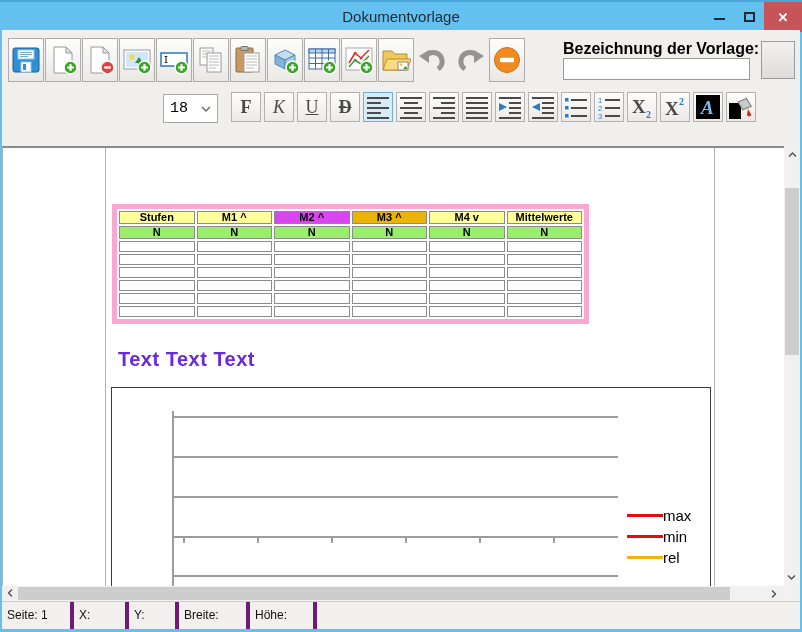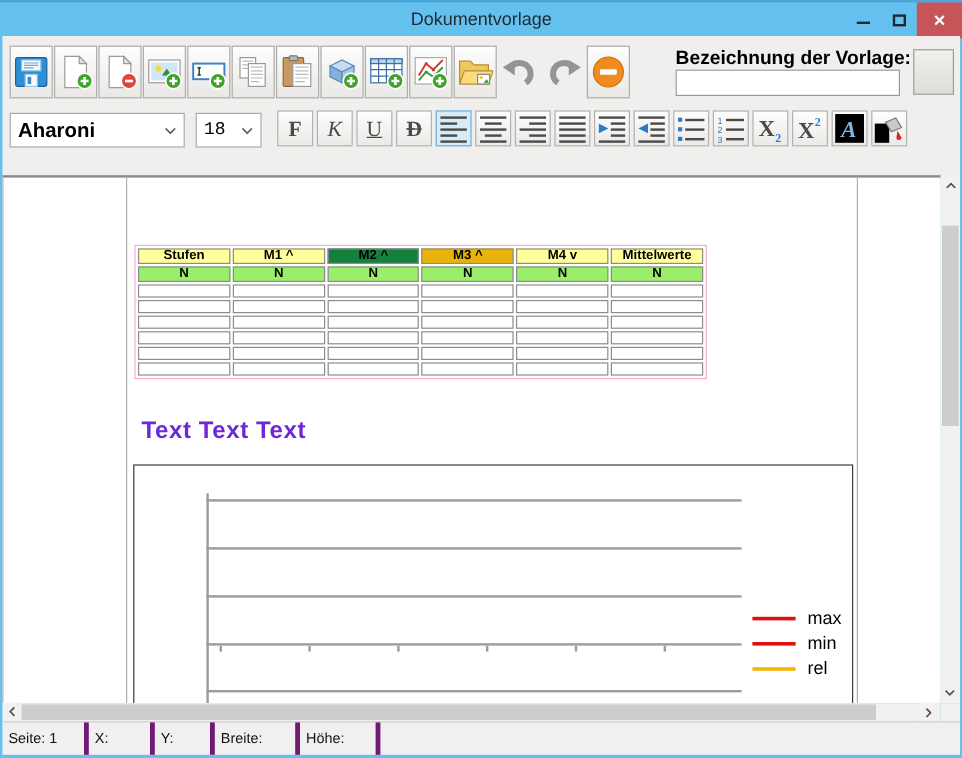--- a/index.html
+++ b/index.html
@@ -45,34 +45,34 @@
   .g-italic { font-style:italic; }
   .g-underline { text-decoration:underline; }
   .g-strike { text-decoration:line-through; font-weight:bold; }
 
   
   .doc-area { position:absolute; left:2px; top:146px; width:782px; height:440px; background:#fff; overflow:hidden;
               border-top:2px solid #8a8a8a; border-left:1px solid #b5b5b5; }
   .page-edge { position:absolute; top:0; bottom:0; width:1px; background:#b0b0b0; }
 
   table.doc-table { position:absolute; left:109px; top:56px; width:477px; border-collapse:separate; border-spacing:2px;
-                    border:1px solid #f9a8d4; table-layout:fixed; background:#fff; }
+                    border:5px solid #f9a8d4; table-layout:fixed; background:#fff; }
   .doc-table th, .doc-table td { border:1px solid #8c8c8c; height:11px; line-height:11px; font-size:11px; font-weight:bold;
                                  text-align:center; padding:0; overflow:hidden; background:#fff; }
 
   .doc-heading { position:absolute; left:115px; top:200px; font-size:20px; font-weight:bold; color:#6d28d9; letter-spacing:0.5px; }
 
   .chart-box { position:absolute; left:108px; top:239px; width:600px; height:260px; border:1px solid #3a3a3a; background:#fff; }
   .y-axis { position:absolute; left:60px; top:23px; width:2px; height:237px; background:#9c9c9c; }
   .gridline { position:absolute; left:60px; width:446px; height:2px; background:#9c9c9c; }
   .tick { position:absolute; top:150px; width:2px; height:5px; background:#9c9c9c; }
   .legend { position:absolute; left:515px; top:117px; }
   .legend-row { height:21px; display:flex; align-items:center; }
   .legend-line { width:36px; height:3px; display:inline-block; }
-  .legend-label { margin-left:10px; font-size:15px; color:#000; }
+  .legend-label { font-size:15px; color:#000; }
 
   
   .v-scroll { position:absolute; left:784px; top:146px; width:16px; height:440px; background:#f1f1f1; }
   .h-scroll { position:absolute; left:2px; top:586px; width:782px; height:15px; background:#f1f1f1; }
   .corner   { position:absolute; left:784px; top:586px; width:16px; height:15px; background:#f1f1f1; }
   .sb-arrow { position:absolute; display:flex; align-items:center; justify-content:center; background:#f1f1f1; }
   .v-scroll .sb-arrow { width:16px; height:16px; }
   .h-scroll .sb-arrow { width:16px; height:15px; }
   .v-thumb { position:absolute; left:1px; top:42px; width:14px; height:167px; background:#cdcdcd; }
   .h-thumb { position:absolute; left:16px; top:1px; width:712px; height:13px; background:#cdcdcd; }
@@ -283,28 +283,20 @@
               <circle cx="15" cy="15" r="12.5" fill="#f08b1f" stroke="#d2700e"></circle>
               <rect x="8" y="12.8" width="14" height="4.4" rx="1" fill="#fff"></rect>
             </svg>
           </span>
         </div>
       </div>
     <div class="tmpl-label">Bezeichnung der Vorlage:</div>
     <input class="tmpl-input" type="text" value="" style="">
     <div class="tmpl-action"></div>
 
-    <div class="combo combo-font">
-      <span class="combo-label">Aharoni</span>
-      <span class="chev">
-          <svg width="10" height="6" viewBox="0 0 10 6">
-            <path d="M1 1 l4 4 4 -4" stroke="#666" stroke-width="1.4" fill="none"></path>
-          </svg>
-        </span>
-    </div>
     <div class="combo combo-size">
       <span class="combo-label">18</span>
       <span class="chev">
           <svg width="10" height="6" viewBox="0 0 10 6">
             <path d="M1 1 l4 4 4 -4" stroke="#666" stroke-width="1.4" fill="none"></path>
           </svg>
         </span>
     </div>
     <div class="fmt-group fmt-glyphs">
         <div class="fbtn g-bold">F</div>
@@ -449,21 +441,21 @@
 
   <div class="doc-area">
     <div class="page-edge" style="left:102px"></div>
     <div class="page-edge" style="left:711px"></div>
 
     <table class="doc-table">
         <tbody>
           <tr>
             <th style="background:#ffff9c">Stufen</th>
             <th style="background:#ffff9c">M1 ^</th>
-            <th style="background:#15803d">M2 ^</th>
+            <th style="background:#d946ef">M2 ^</th>
             <th style="background:#eab308">M3 ^</th>
             <th style="background:#ffff9c">M4 v</th>
             <th style="background:#ffff9c">Mittelwerte</th>
           </tr>
           <tr>
             <td style="background:#9bee6b">N</td>
             <td style="background:#9bee6b">N</td>
             <td style="background:#9bee6b">N</td>
             <td style="background:#9bee6b">N</td>
             <td style="background:#9bee6b">N</td>

